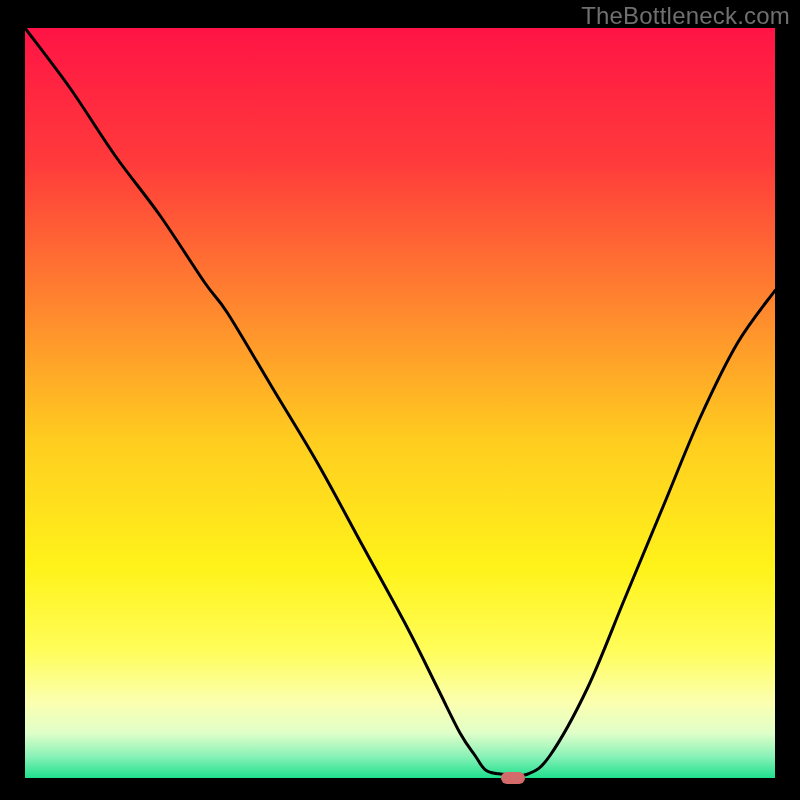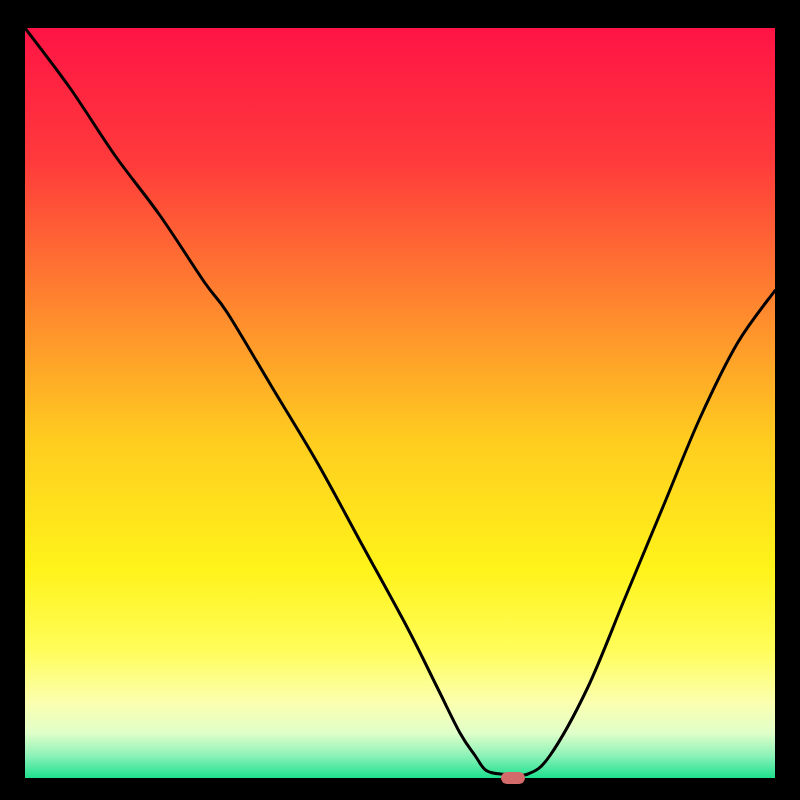--- a/index.html
+++ b/index.html
@@ -49,20 +49,21 @@
     background: #d36b6b;
     transform: translate(-50%, -50%);
     z-index: 4;
   }
 </style>
 </head>
 <body>
 
 <div class="frame">
 
+  <div class="watermark">TheBottleneck.com</div>
 
   <div class="plot-area">
     <svg viewBox="0 0 750 750" preserveAspectRatio="none">
       <defs>
         <linearGradient id="bg-grad" x1="0" y1="0" x2="0" y2="1">
 
         <stop offset="0%" stop-color="#ff1445"></stop>
             <stop offset="18%" stop-color="#ff3b3b"></stop>
             <stop offset="38%" stop-color="#ff8a2e"></stop>
             <stop offset="55.00000000000001%" stop-color="#ffcd1f"></stop>

